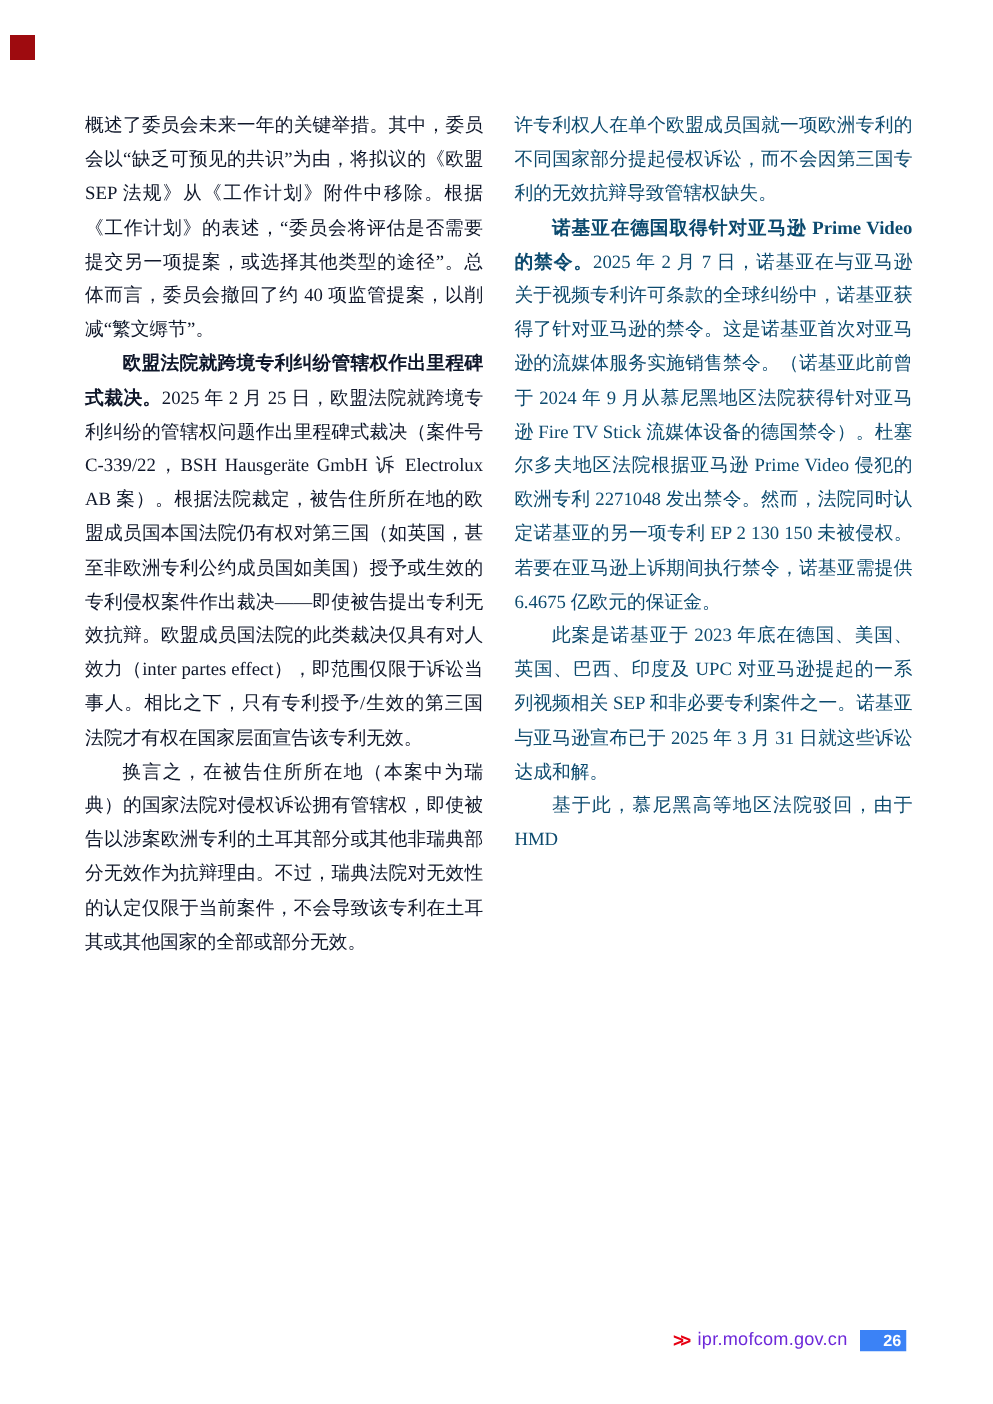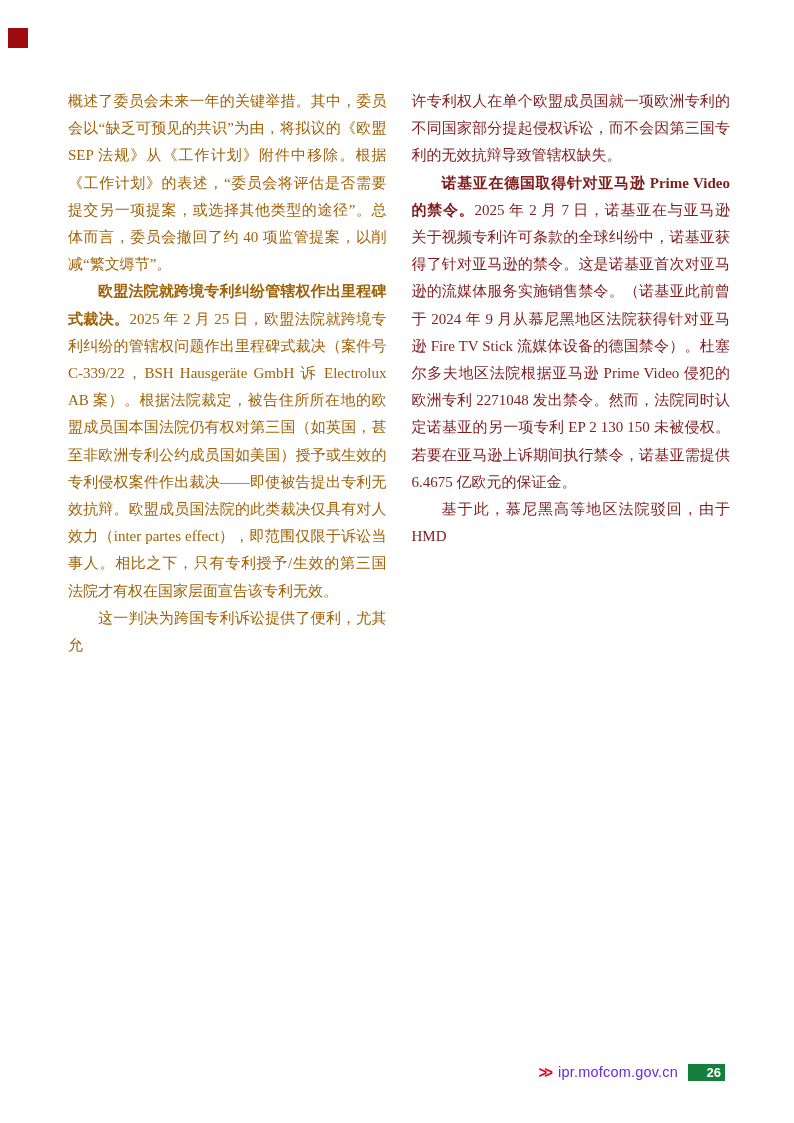--- a/index.html
+++ b/index.html
@@ -42,31 +42,32 @@
   }
 </style>
 </head>
 <body>
 
 <div class="page">
 
   <div class="corner-marker" style="background: rgb(158, 11, 15);"></div>
 
   <div class="columns">
-    <div class="col" style="color: #a16207;">
+    <div class="col" style="color: #0f172a;">
         <p class="">概述了委员会未来一年的关键举措。其中，委员会以“缺乏可预见的共识”为由，将拟议的《欧盟 SEP 法规》从《工作计划》附件中移除。根据《工作计划》的表述，“委员会将评估是否需要提交另一项提案，或选择其他类型的途径”。总体而言，委员会撤回了约 40 项监管提案，以削减“繁文缛节”。</p>
         <p class="indent"><b>欧盟法院就跨境专利纠纷管辖权作出里程碑式裁决。</b>2025 年 2 月 25 日，欧盟法院就跨境专利纠纷的管辖权问题作出里程碑式裁决（案件号 C-339/22，BSH Hausgeräte GmbH 诉 Electrolux AB 案）。根据法院裁定，被告住所所在地的欧盟成员国本国法院仍有权对第三国（如英国，甚至非欧洲专利公约成员国如美国）授予或生效的专利侵权案件作出裁决——即使被告提出专利无效抗辩。欧盟成员国法院的此类裁决仅具有对人效力（inter partes effect），即范围仅限于诉讼当事人。相比之下，只有专利授予/生效的第三国法院才有权在国家层面宣告该专利无效。</p>
-        <p class="indent">这一判决为跨国专利诉讼提供了便利，尤其允</p>
+        <p class="indent">换言之，在被告住所所在地（本案中为瑞典）的国家法院对侵权诉讼拥有管辖权，即使被告以涉案欧洲专利的土耳其部分或其他非瑞典部分无效作为抗辩理由。不过，瑞典法院对无效性的认定仅限于当前案件，不会导致该专利在土耳其或其他国家的全部或部分无效。</p>
       </div>
-    <div class="col" style="color: #7f1d1d;">
+    <div class="col" style="color: #0c4a6e;">
         <p class="">许专利权人在单个欧盟成员国就一项欧洲专利的不同国家部分提起侵权诉讼，而不会因第三国专利的无效抗辩导致管辖权缺失。</p>
         <p class="indent"><b>诺基亚在德国取得针对亚马逊 Prime Video 的禁令。</b>2025 年 2 月 7 日，诺基亚在与亚马逊关于视频专利许可条款的全球纠纷中，诺基亚获得了针对亚马逊的禁令。这是诺基亚首次对亚马逊的流媒体服务实施销售禁令。（诺基亚此前曾于 2024 年 9 月从慕尼黑地区法院获得针对亚马逊 Fire TV Stick 流媒体设备的德国禁令）。杜塞尔多夫地区法院根据亚马逊 Prime Video 侵犯的欧洲专利 2271048 发出禁令。然而，法院同时认定诺基亚的另一项专利 EP 2 130 150 未被侵权。若要在亚马逊上诉期间执行禁令，诺基亚需提供 6.4675 亿欧元的保证金。</p>
+        <p class="indent">此案是诺基亚于 2023 年底在德国、美国、英国、巴西、印度及 UPC 对亚马逊提起的一系列视频相关 SEP 和非必要专利案件之一。诺基亚与亚马逊宣布已于 2025 年 3 月 31 日就这些诉讼达成和解。</p>
         <p class="indent">基于此，慕尼黑高等地区法院驳回，由于 HMD</p>
       </div>
   </div>
 
   <div class="footer">
     <span class="chevrons" style="color: rgb(230, 0, 18);">&gt;&gt;</span>
     <span class="site">ipr.mofcom.gov.cn</span>
-    <span class="pagebox" style="background: #15803d; color: rgb(255, 255, 255);">26</span>
+    <span class="pagebox" style="background: #3b82f6; color: rgb(255, 255, 255);">26</span>
   </div>
 
 </div>
 
 </body></html>

